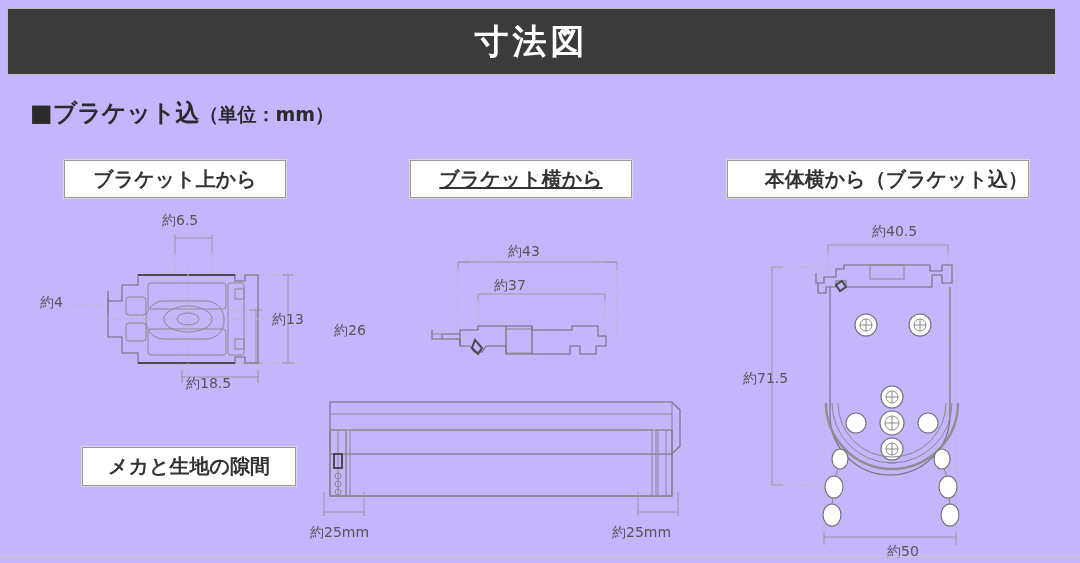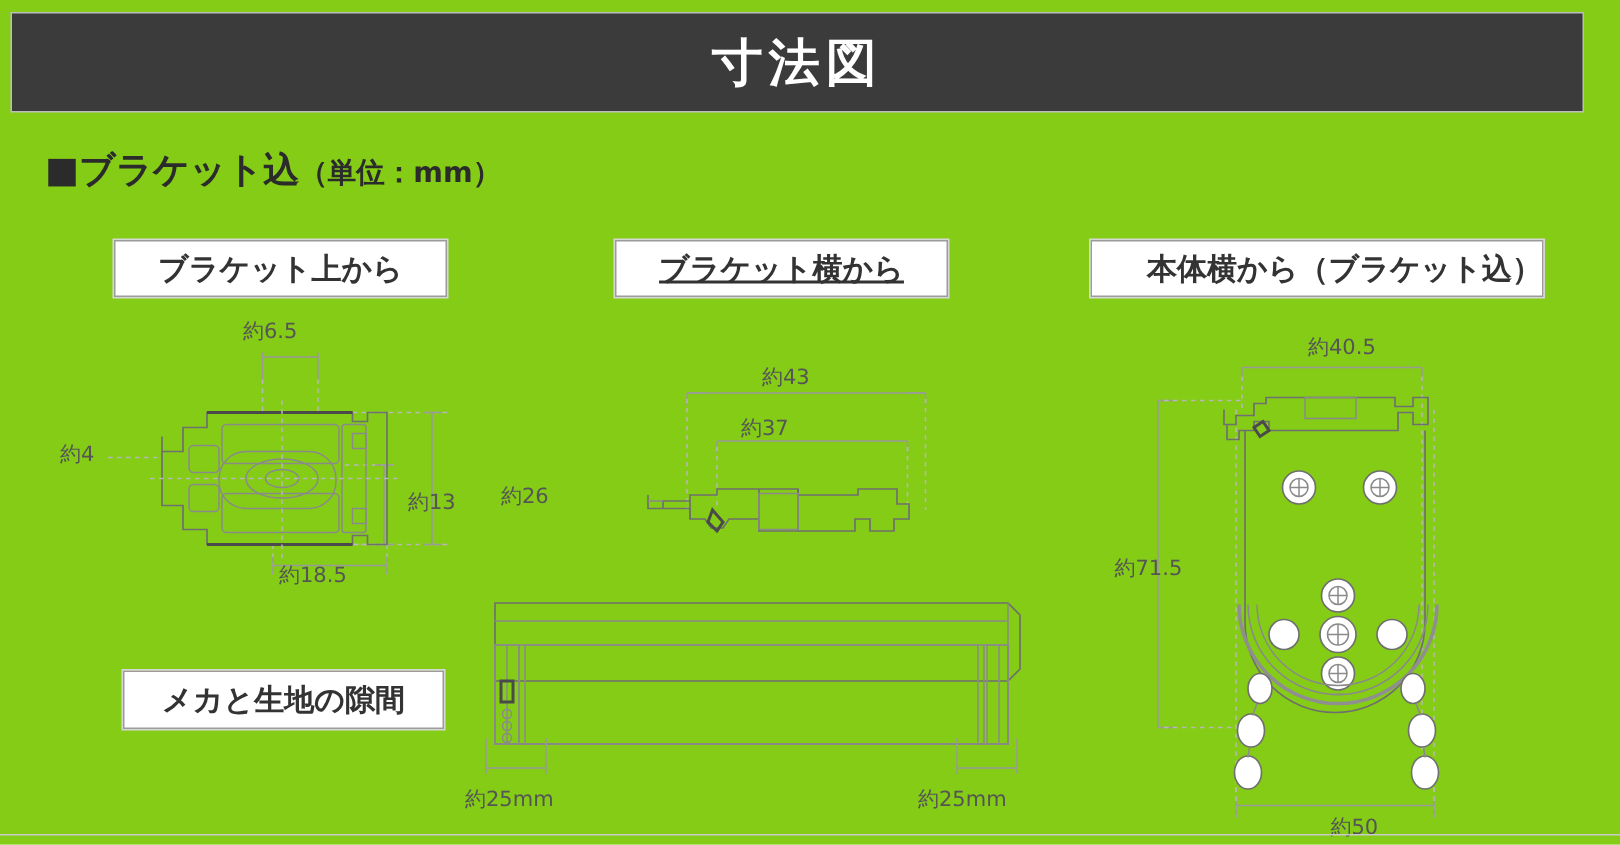--- a/index.html
+++ b/index.html
@@ -3,21 +3,21 @@
 <meta charset="utf-8">
 <style>
   html,body{margin:0;padding:0;}
   body{
     width:1080px;height:563px;
     background:#ffffff;
     font-family:"Liberation Sans","DejaVu Sans",sans-serif;
     overflow:hidden;
     position:relative;
   }
-  #root{position:relative;width:1080px;height:563px;background:#84cc16;}
+  #root{position:relative;width:1080px;height:563px;background:#c4b5fd;}
 
   
   .header-bar{
     position:absolute;left:8px;top:9px;width:1047px;height:65px;
     background:#3b3b3b;
     display:flex;align-items:center;justify-content:center;
     box-shadow:0 0 0 1px #bdbdbd;
   }
   .header-title{
     color:#ffffff;font-size:34px;font-weight:bold;letter-spacing:4px;
@@ -36,21 +36,21 @@
   
   .cap{
     position:absolute;
     border:1px solid #9b9b9b;
     outline:1px solid #d7d7d7;
     background:#fff;
     display:flex;align-items:center;justify-content:center;
     color:#333;font-weight:bold;white-space:nowrap;
     font-family:"DejaVu Sans","Liberation Sans",sans-serif;
   }
-  #cap-1{left:76px;top:160px;width:220px;height:36px;font-size:20px;}
+  #cap-1{left:64px;top:160px;width:220px;height:36px;font-size:20px;}
   #cap-2{left:410px;top:160px;width:220px;height:36px;font-size:20px;text-decoration:underline;}
   #cap-3{left:727px;top:160px;width:300px;height:36px;font-size:20px;justify-content:flex-end;}
   #cap-4{left:82px;top:447px;width:212px;height:37px;font-size:20px;}
 
   
   .dim{
     position:absolute;color:#555;font-size:14px;white-space:nowrap;
     font-family:"DejaVu Sans","Liberation Sans",sans-serif;
   }
 
@@ -135,21 +135,21 @@
     <rect class="ln2" x="205" y="84" width="9" height="10"></rect>
     <rect class="ln2" x="205" y="134" width="9" height="10"></rect>
 
     <path class="lnd" d="M158,62 L158,168"></path>
     <path class="lnd" d="M70,114 L238,114"></path>
   </svg>
 
   <div class="dim" style="left:162px;top:212px;">約6.5</div>
   <div class="dim" style="left:40px;top:294px;">約4</div>
   <div class="dim" style="left:334px;top:286px;margin-top:36px;">約26</div>
-  <div class="dim" style="left:272px;top:326px;text-align:center;">約13</div>
+  <div class="dim" style="left:272px;top:311px;text-align:center;">約13</div>
   <div class="dim" style="left:186px;top:375px;">約18.5</div>
 
   <svg style="left:420px;top:240px;" width="230" height="130" viewBox="0 0 230 130">
 
     <path class="ext" d="M38,22 L50,22 M185,22 L197,22"></path>
     <path class="ext" d="M38,22 L38,30 M197,22 L197,30"></path>
     <path class="lnd" d="M38,26 L38,100 M197,26 L197,100"></path>
     <path class="ext" d="M38,22 L197,22"></path>
 
     <path class="ext" d="M58,54 L185,54"></path>

